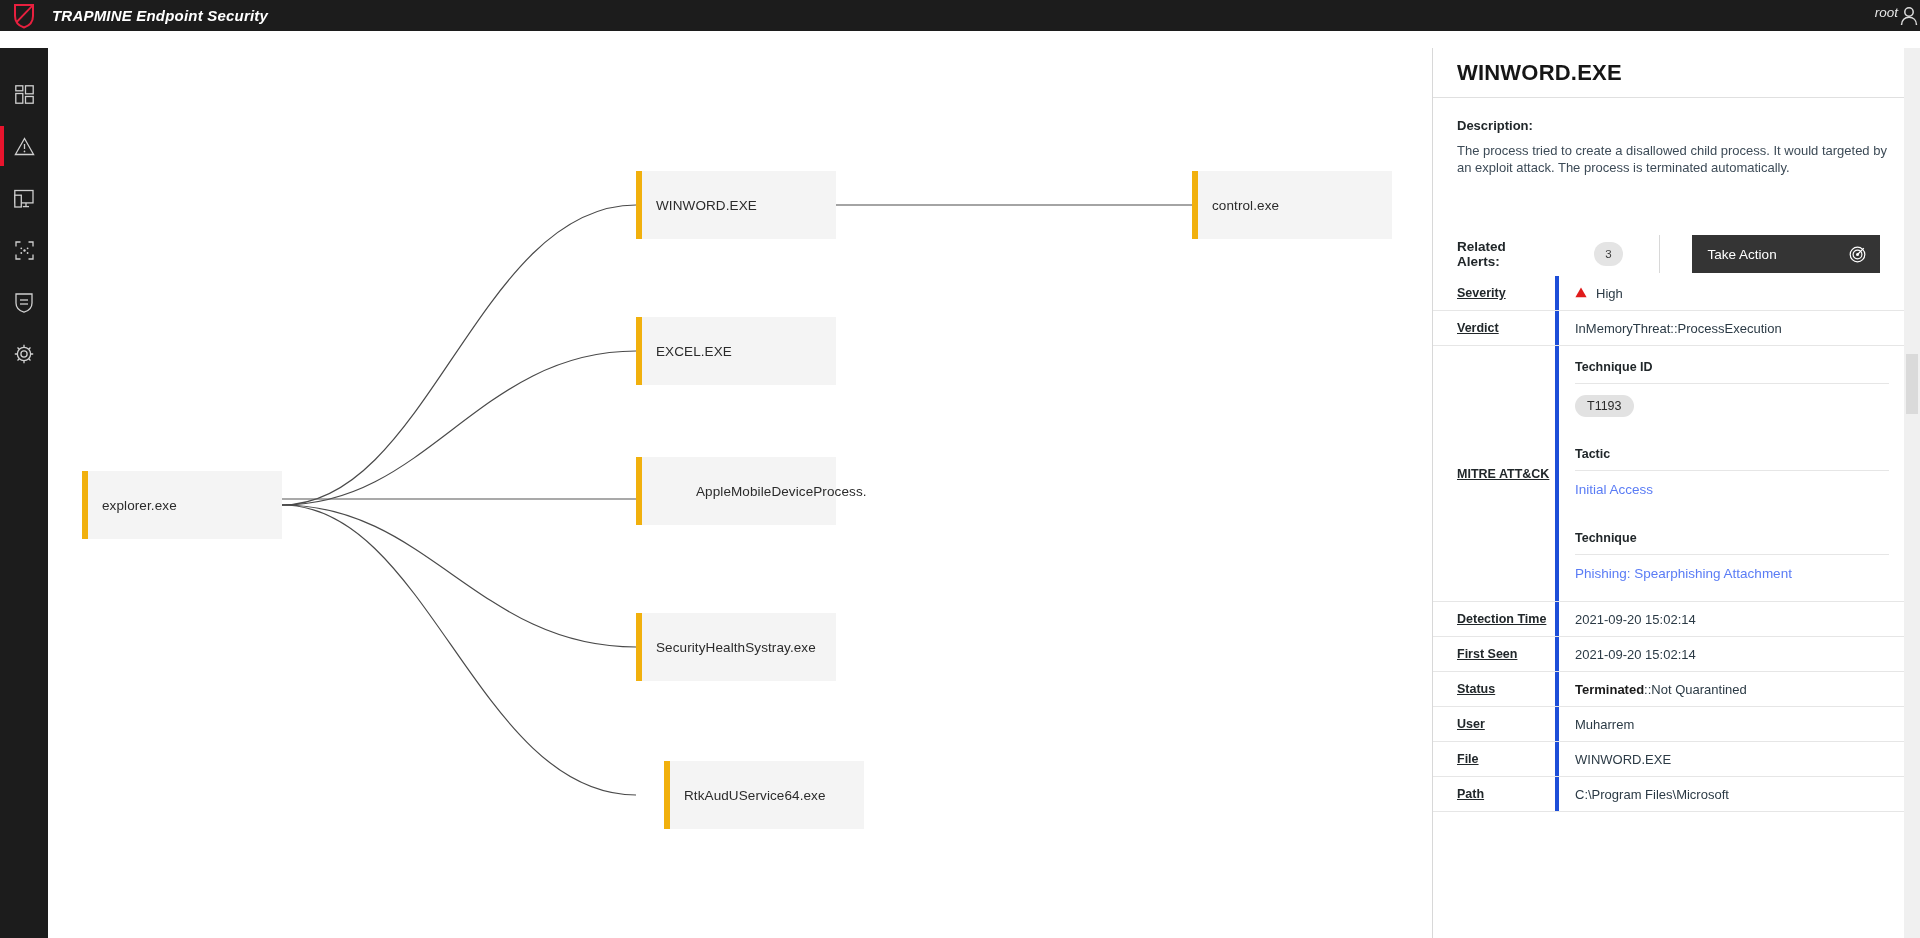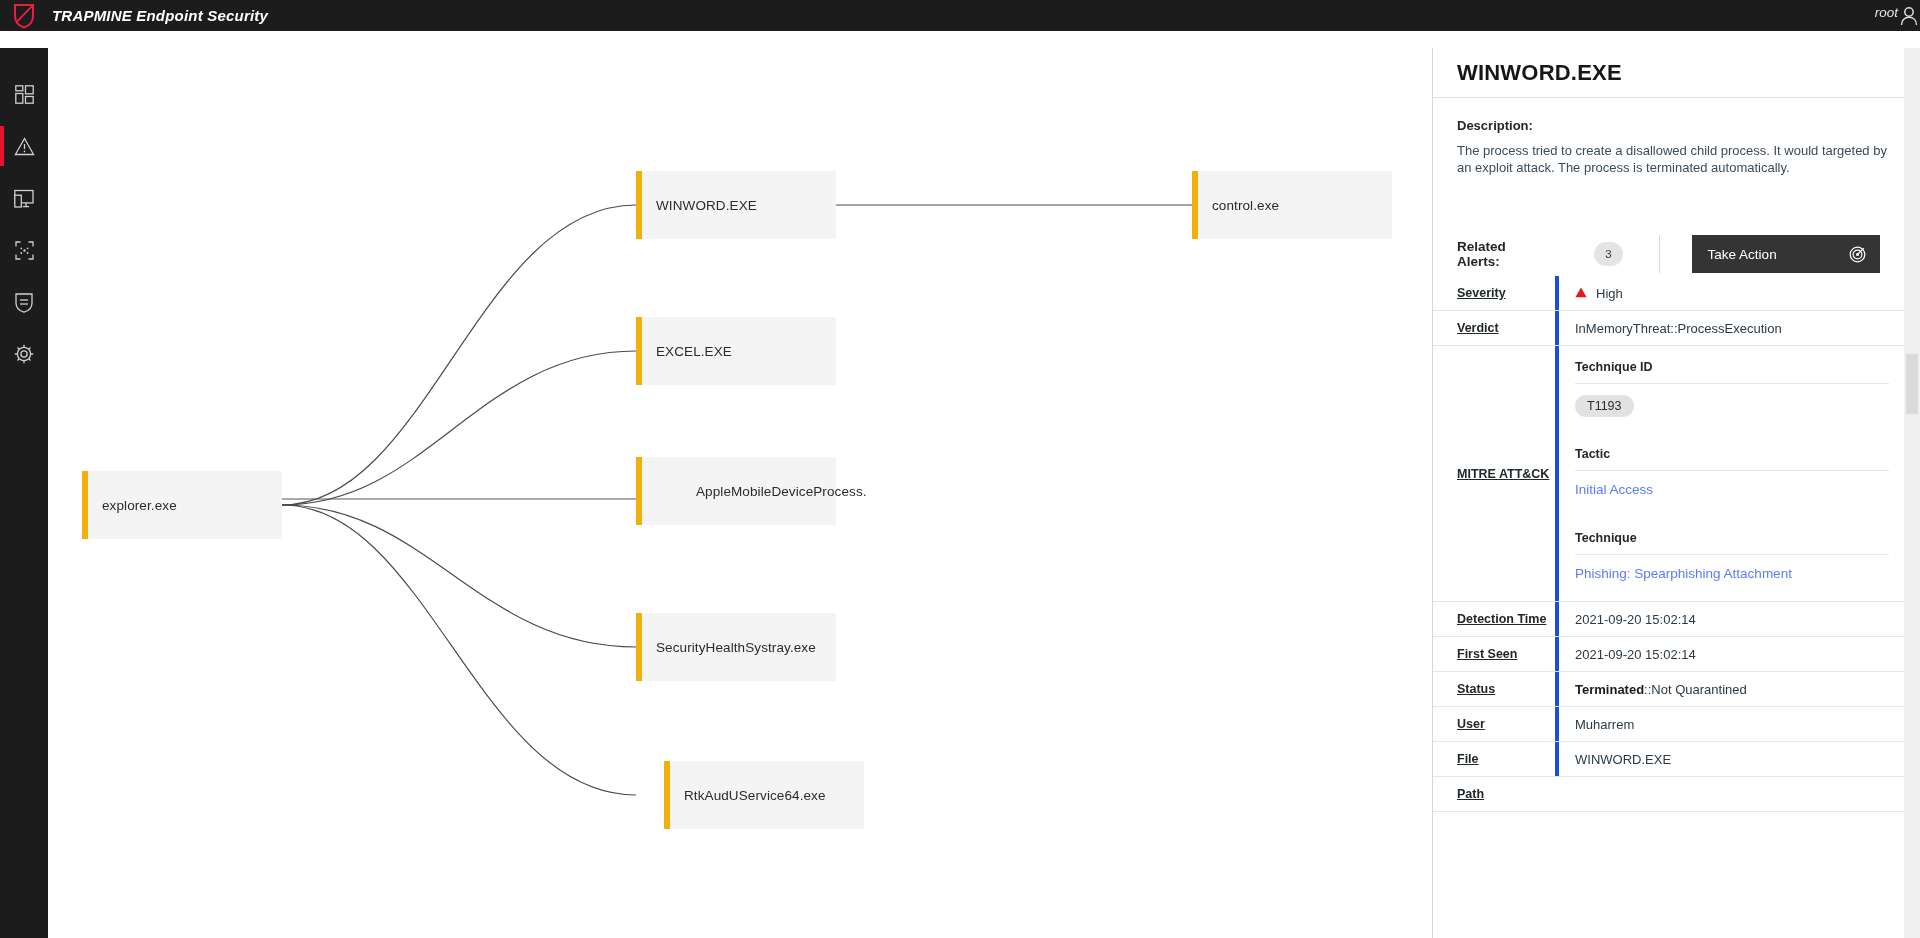--- a/index.html
+++ b/index.html
@@ -439,20 +439,21 @@
         <div class="row-val">Muharrem</div>
       </div>
 
       <div class="row">
         <div class="row-key">File</div>
         <div class="row-val">WINWORD.EXE</div>
       </div>
 
       <div class="row">
         <div class="row-key">Path</div>
+        <div class="row-val">C:\Program Files\Microsoft</div>
       </div>
 
     </div>
   </div>
 </aside>
 
 <div id="panel-scrollbar">
   <div id="panel-scrollthumb" style="top:306px;"></div>
 </div>
 

